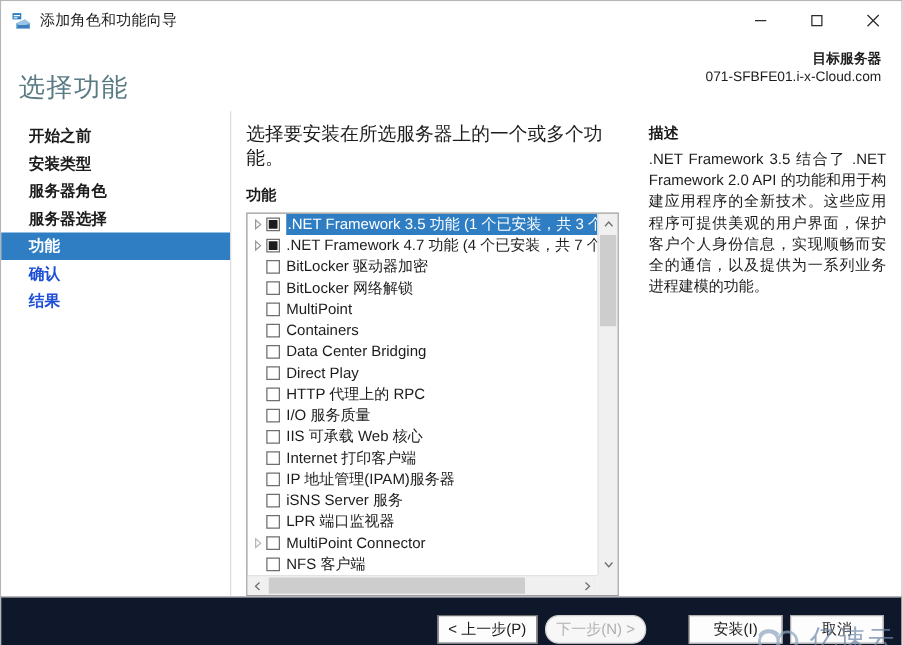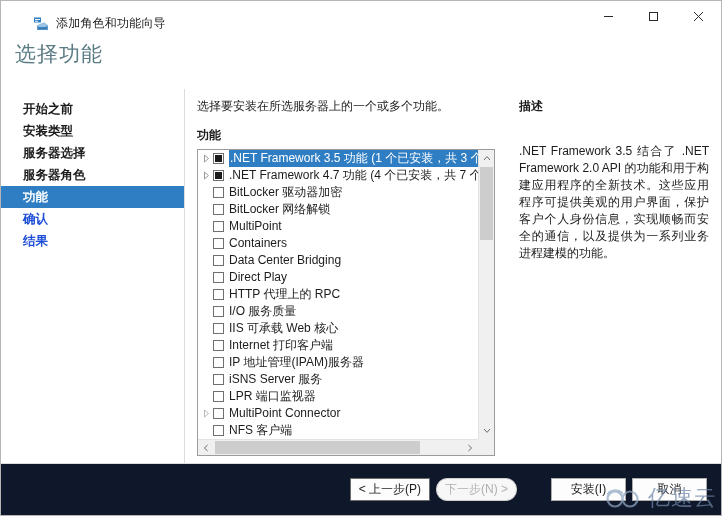--- a/index.html
+++ b/index.html
@@ -28,23 +28,22 @@
     display: flex;
     flex-direction: column;
   }
 
   
   .titlebar {
     height: 31px;
     min-height: 31px;
     background: #ffffff;
     display: flex;
-    align-items: flex-end;
-    position: relative;
-    padding-left: 24px;
+    align-items: center;
+    position: relative;
   }
   .title-icon {
     width: 16px; height: 16px;
     margin-left: 8px;
     margin-right: 7px;
     position: relative;
     flex: none;
   }
   .title-text {
     font-size: 12px;
@@ -69,21 +68,21 @@
 
   
   .headband {
     height: 57px;
     min-height: 57px;
     position: relative;
     background: #ffffff;
   }
   .page-title {
     position: absolute;
-    left: 14px; top: 8px;
+    left: 14px; top: 24px;
     font-size: 21px;
     color: #5b7b84;
     letter-spacing: 1px;
   }
   .dest {
     position: absolute;
     right: 16px; top: 8px;
     text-align: right;
     line-height: 15px;
   }
@@ -133,21 +132,21 @@
   }
 
   
   .center {
     flex: 1;
     padding: 9px 0 0 12px;
     box-sizing: border-box;
     position: relative;
   }
   .instruction {
-    font-size: 12px;
+    font-size: 15px;
     color: #1c1c1c;
     margin-bottom: 12px;
   }
   .section-label {
     font-size: 12px;
     font-weight: bold;
     color: #1c1c1c;
     margin-bottom: 5px;
   }
 
@@ -279,21 +278,21 @@
   .desc {
     width: 212px;
     min-width: 212px;
     padding: 9px 12px 0 10px;
     box-sizing: border-box;
   }
   .desc-title {
     font-size: 12px;
     font-weight: bold;
     color: #1c1c1c;
-    margin-bottom: 28px;
+    margin-bottom: 4px;
   }
   .desc-text {
     font-size: 12px;
     color: #1c1c1c;
     line-height: 17px;
     text-align: justify;
   }
 
   
   .footer {
@@ -386,29 +385,33 @@
         <svg width="11" height="11" viewBox="0 0 11 11">
             <line x1="1" y1="1" x2="10" y2="10" stroke="#2b2b2b" stroke-width="1"></line>
             <line x1="10" y1="1" x2="1" y2="10" stroke="#2b2b2b" stroke-width="1"></line>
           </svg>
       </div>
     </div>
   </div>
 
   <div class="headband">
     <div class="page-title">选择功能</div>
+    <div class="dest">
+      <span class="dest-label">目标服务器</span>
+      <span class="dest-server">071-SFBFE01.i-x-Cloud.com</span>
+    </div>
   </div>
 
   <div class="body">
 
     <div class="nav">
       <div class="nav-item">开始之前</div>
       <div class="nav-item">安装类型</div>
+      <div class="nav-item">服务器角色</div>
       <div class="nav-item">服务器选择</div>
-      <div class="nav-item">服务器角色</div>
       <div class="nav-item selected">功能</div>
       <div class="nav-item disabled">确认</div>
       <div class="nav-item disabled">结果</div>
     </div>
 
     <div class="center">
       <div class="instruction">选择要安装在所选服务器上的一个或多个功能。</div>
       <div class="section-label">功能</div>
 
       <div class="listbox">

